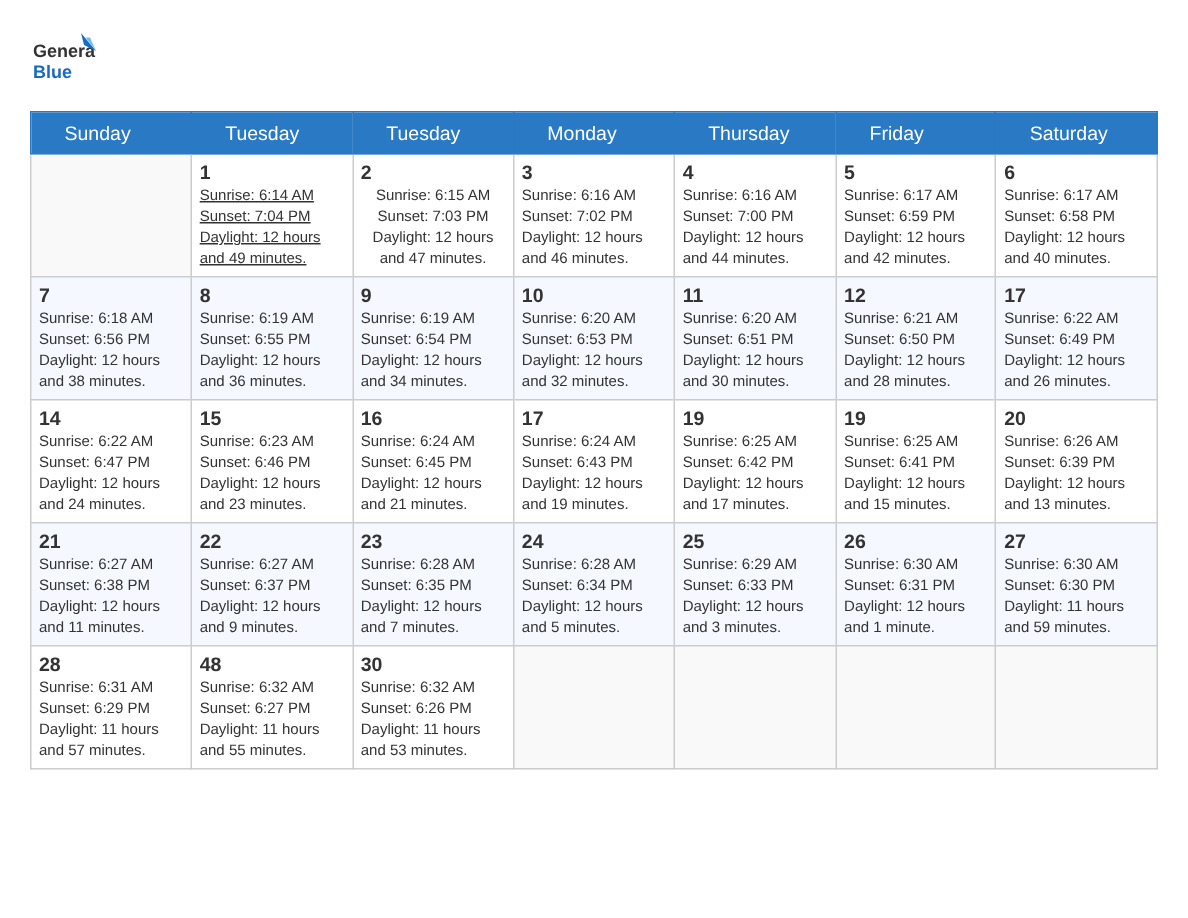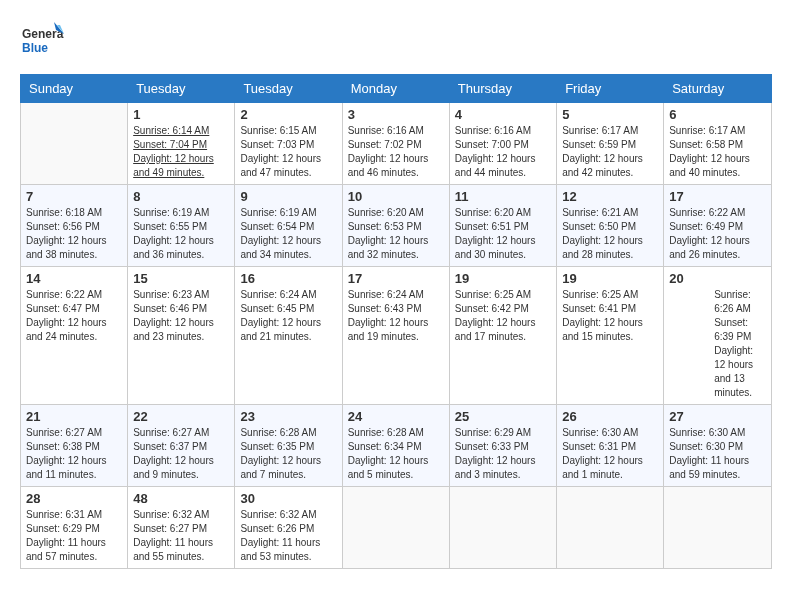--- a/index.html
+++ b/index.html
@@ -34,21 +34,21 @@
       color: #555;
     }
     table {
       width: 100%;
       border-collapse: collapse;
       font-size: 11px;
     }
     thead tr th {
       background-color: #2979c4;
       color: #fff;
-      padding: 6px 8px;
+      padding: 6px 22px;
       text-align: left;
       font-size: 13px;
       font-weight: normal;
       border: 1px solid #2979c4;
     }
     tbody tr td {
       border: 1px solid #ccc;
       vertical-align: top;
       padding: 4px 5px;
       height: 80px;
@@ -111,21 +111,21 @@
         <td class="empty-cell"></td>
         <td>
           <span class="day-num">1</span>
           <div class="day-info" style="white-space: pre-line; text-decoration: underline;">Sunrise: 6:14 AM
 Sunset: 7:04 PM
 Daylight: 12 hours
 and 49 minutes.</div>
         </td>
         <td>
           <span class="day-num">2</span>
-          <div class="day-info" style="white-space: pre-line;">Sunrise: 6:15 AM
+          <div class="day-info" style="white-space: pre-line; text-align: center;">Sunrise: 6:15 AM
 Sunset: 7:03 PM
 Daylight: 12 hours
 and 47 minutes.</div>
         </td>
         <td>
           <span class="day-num">3</span>
           <div class="day-info" style="white-space: pre-line;">Sunrise: 6:16 AM
 Sunset: 7:02 PM
 Daylight: 12 hours
 and 46 minutes.</div>
@@ -241,21 +241,21 @@
         </td>
         <td>
           <span class="day-num">19</span>
           <div class="day-info" style="white-space: pre-line;">Sunrise: 6:25 AM
 Sunset: 6:41 PM
 Daylight: 12 hours
 and 15 minutes.</div>
         </td>
         <td>
           <span class="day-num">20</span>
-          <div class="day-info" style="white-space: pre-line; margin-left: 45px;">Sunrise: 6:26 AM
+          <div class="day-info" style="white-space: pre-line;">Sunrise: 6:26 AM
 Sunset: 6:39 PM
 Daylight: 12 hours
 and 13 minutes.</div>
         </td>
       </tr>
       <tr>
         <td>
           <span class="day-num">21</span>
           <div class="day-info" style="white-space: pre-line;">Sunrise: 6:27 AM
 Sunset: 6:38 PM

